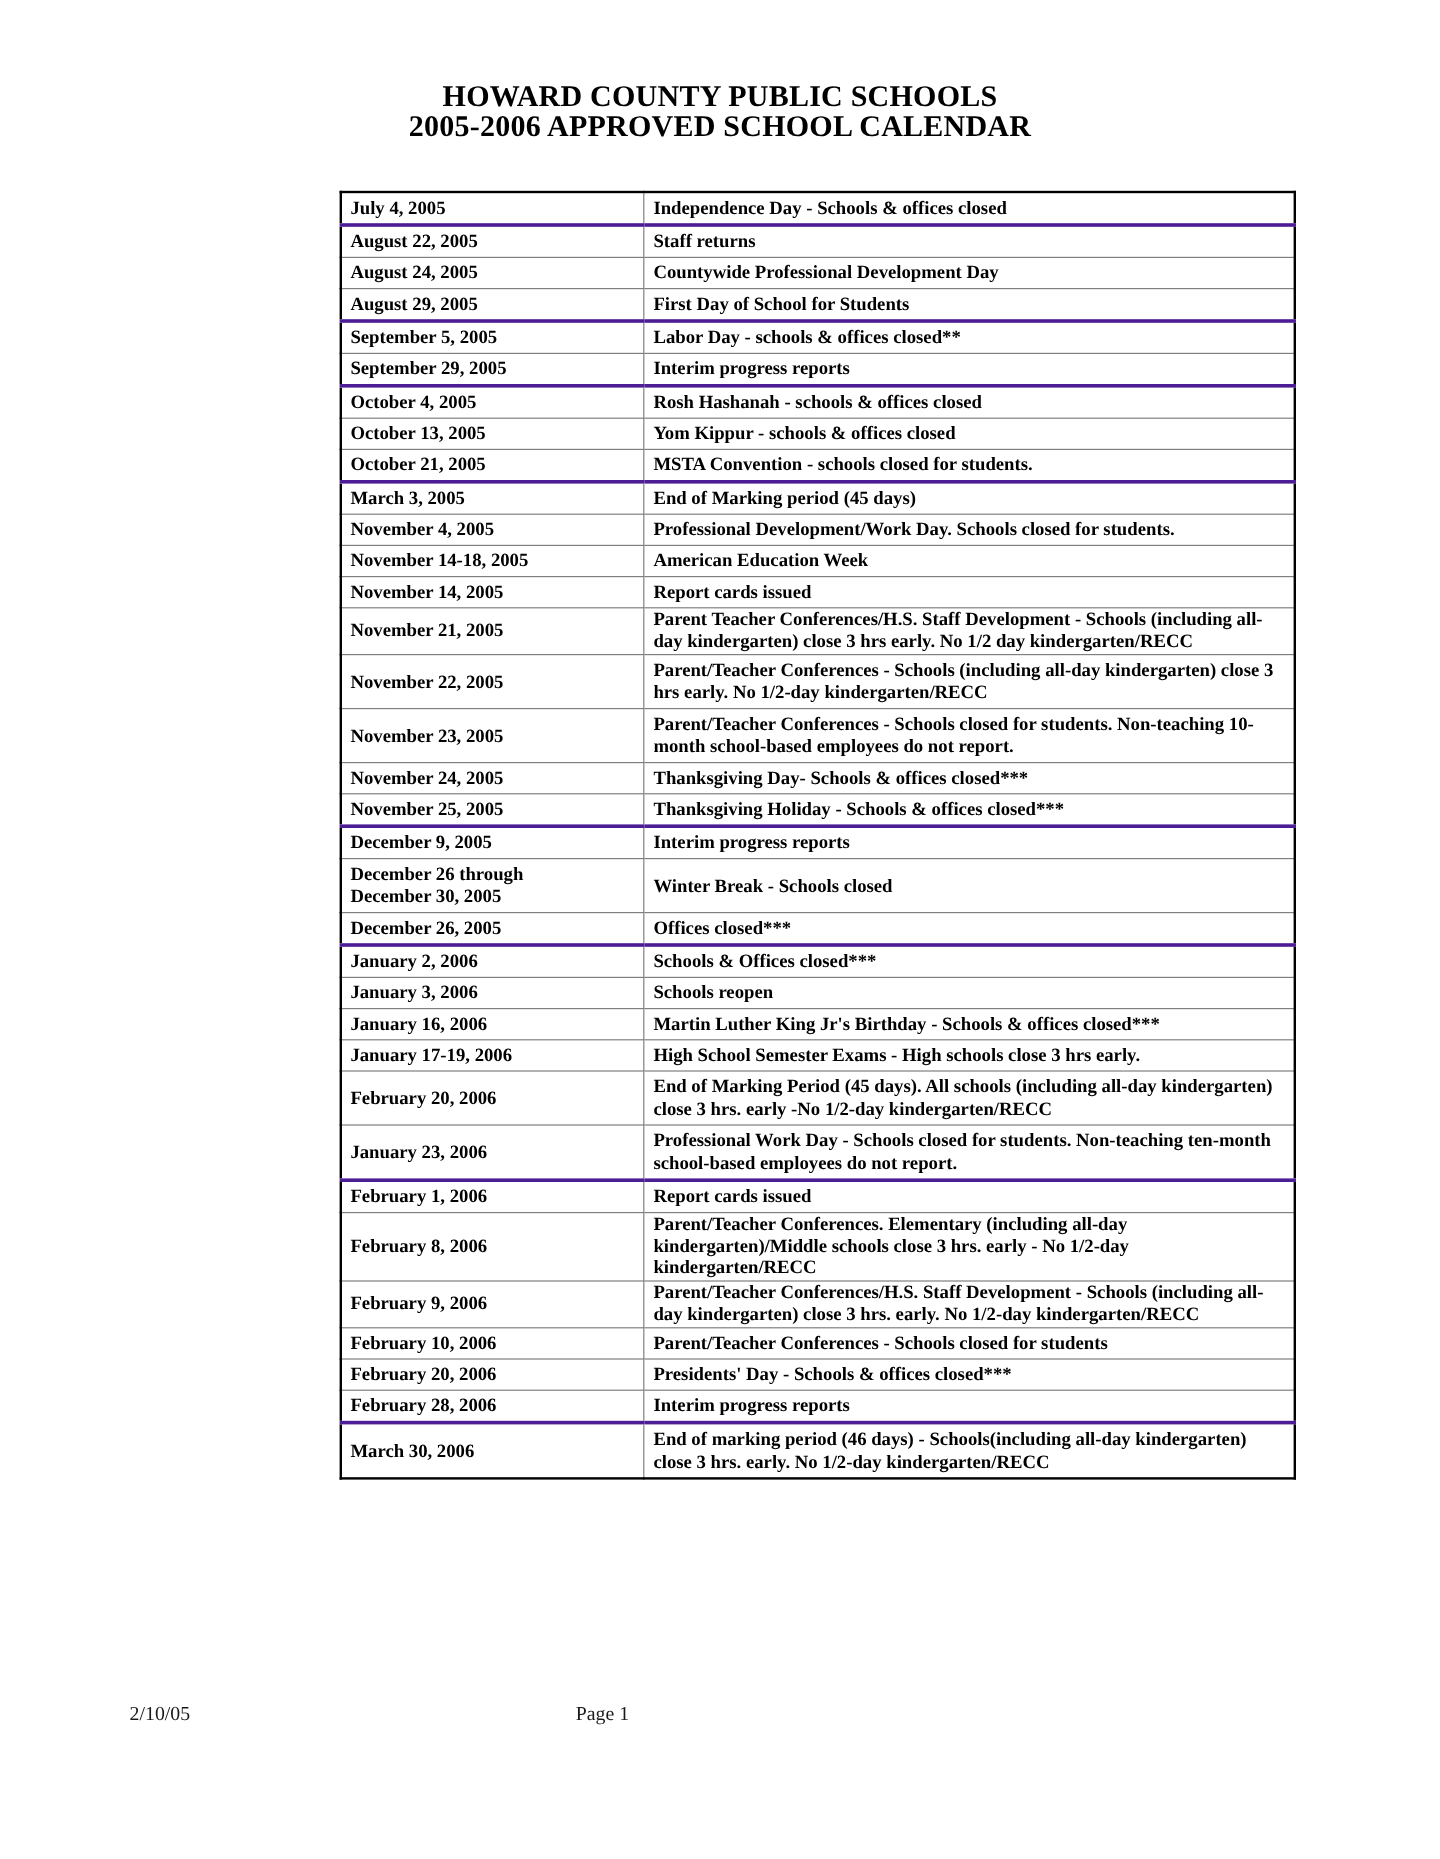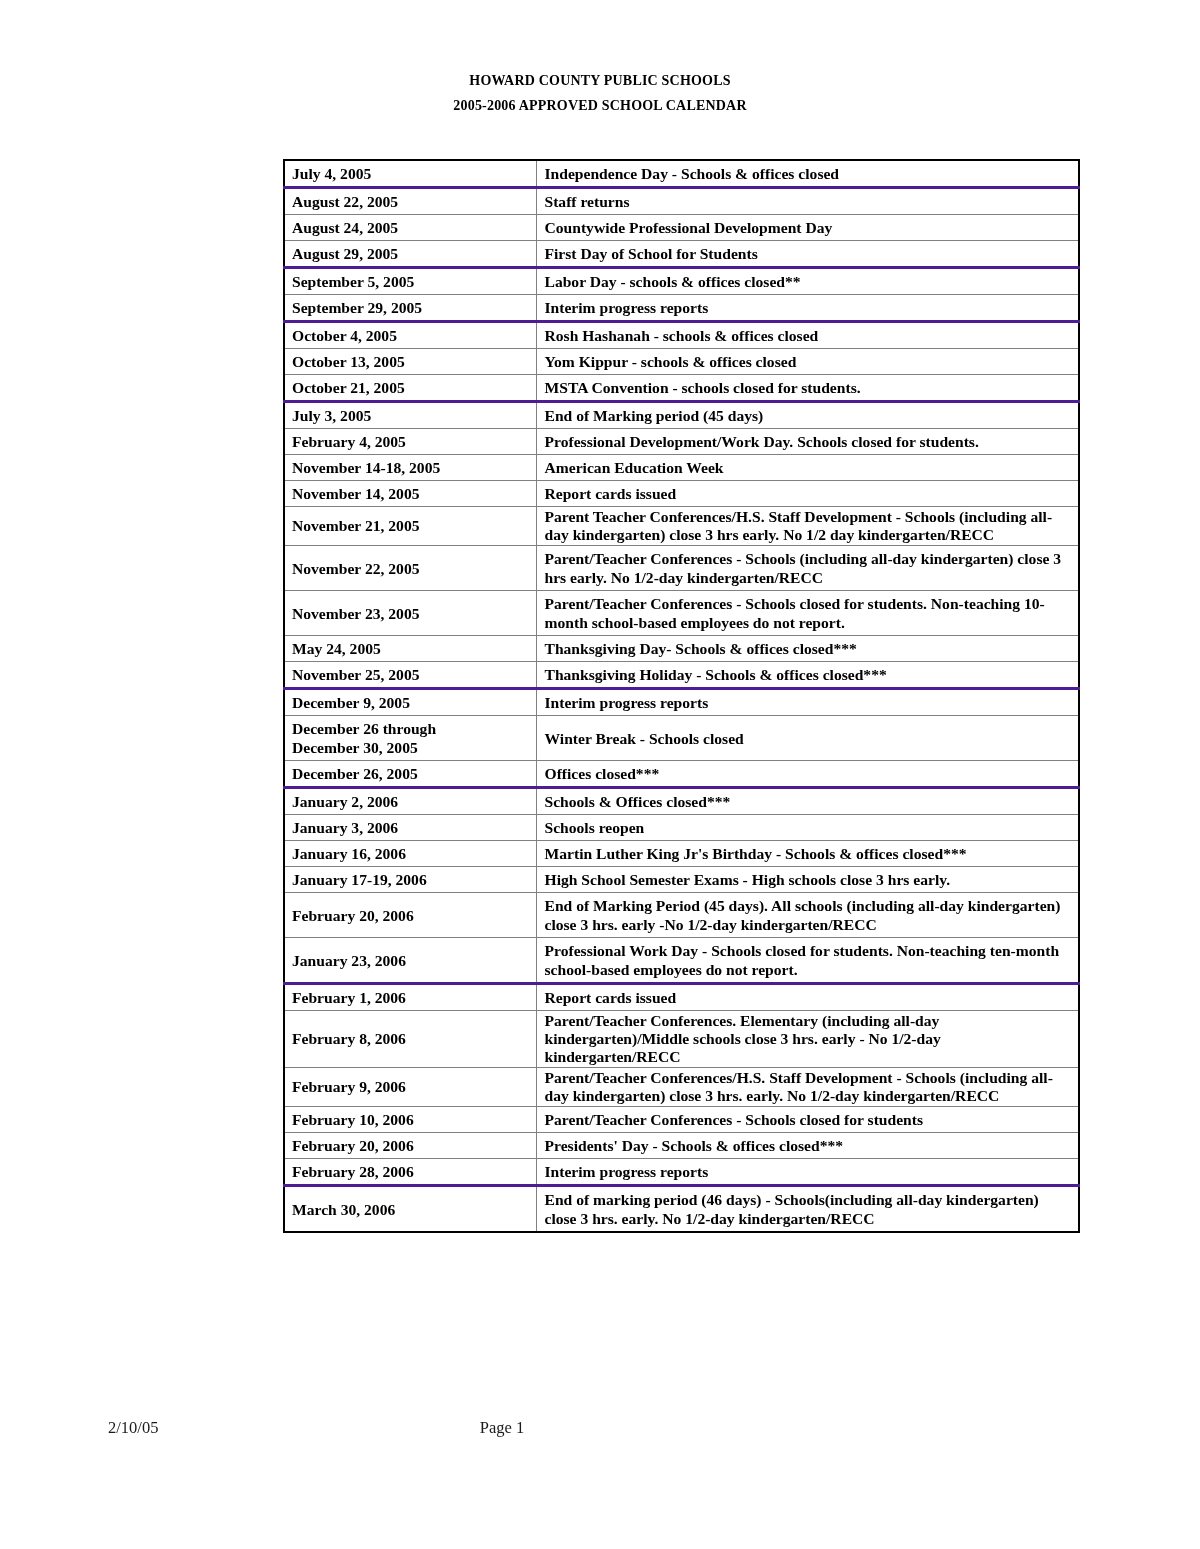--- a/index.html
+++ b/index.html
@@ -26,21 +26,21 @@
   .title-block {
     position: absolute;
     left: 0;
     top: 68px;
     width: 1200px;
     text-align: center;
   }
   .title-line {
     font-family: "Liberation Serif", "DejaVu Serif", serif;
     font-weight: bold;
-    font-size: 14px;
+    font-size: 25px;
     letter-spacing: 0.2px;
     line-height: 25px;
     white-space: nowrap;
   }
 
   
   .cal-wrap {
     position: absolute;
     left: 283px;
     top: 142px;
@@ -175,25 +175,25 @@
           </tr>
           <tr>
             <td class="date">October 13, 2005</td>
             <td class="desc">Yom Kippur - schools &amp; offices closed</td>
           </tr>
           <tr>
             <td class="date">October 21, 2005</td>
             <td class="desc">MSTA Convention - schools closed for students.</td>
           </tr>
           <tr class="group-start">
-            <td class="date">July 3, 2005</td>
+            <td class="date">March 3, 2005</td>
             <td class="desc">End of Marking period (45 days)</td>
           </tr>
           <tr>
-            <td class="date">February 4, 2005</td>
+            <td class="date">November 4, 2005</td>
             <td class="desc">Professional Development/Work Day.  Schools closed for students.</td>
           </tr>
           <tr>
             <td class="date">November 14-18, 2005</td>
             <td class="desc">American Education Week</td>
           </tr>
           <tr>
             <td class="date">November 14, 2005</td>
             <td class="desc">Report cards issued</td>
           </tr>
@@ -203,21 +203,21 @@
           </tr>
           <tr>
             <td class="date">November 22, 2005</td>
             <td class="desc">Parent/Teacher Conferences - Schools (including all-day kindergarten) close 3 hrs early.  No 1/2-day kindergarten/RECC</td>
           </tr>
           <tr>
             <td class="date">November 23, 2005</td>
             <td class="desc">Parent/Teacher Conferences - Schools closed for students.  Non-teaching 10-month school-based employees do not report.</td>
           </tr>
           <tr>
-            <td class="date">May 24, 2005</td>
+            <td class="date">November 24, 2005</td>
             <td class="desc">Thanksgiving Day- Schools &amp; offices closed***</td>
           </tr>
           <tr>
             <td class="date">November 25, 2005</td>
             <td class="desc">Thanksgiving Holiday - Schools &amp; offices closed***</td>
           </tr>
           <tr class="group-start">
             <td class="date">December 9, 2005</td>
             <td class="desc">Interim progress reports</td>
           </tr>

